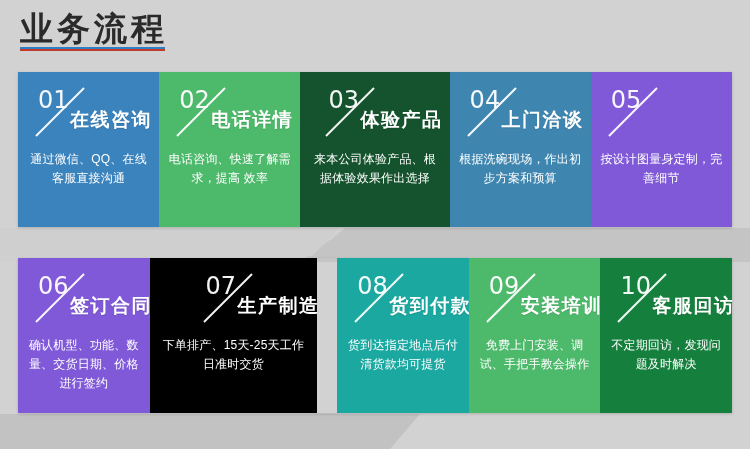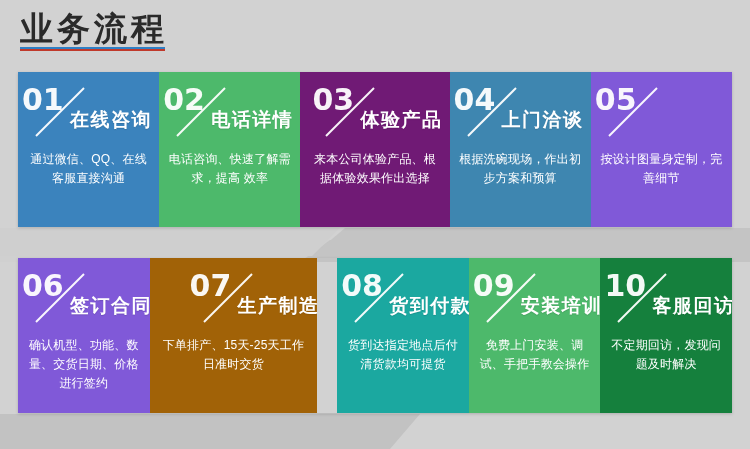--- a/index.html
+++ b/index.html
@@ -93,24 +93,24 @@
     padding: 0;
   }
 
   .card-head {
     position: relative;
     height: 62px;
     margin: 10px 0 0 0;
   }
   .card-num {
     position: absolute;
-    left: 4px;
+    left: 20px;
     top: 2px;
-    font-size: 30px;
-    font-weight: 700;
+    font-size: 24px;
+    font-weight: 400;
     color: rgba(255,255,255,0.95);
     line-height: 32px;
     letter-spacing: 0px;
     font-family: "DejaVu Sans", "Liberation Sans", sans-serif;
   }
   .card-slash {
     position: absolute;
     left: 14px;
     top: 4px;
     width: 58px;
@@ -174,21 +174,21 @@
       <div class="card" style="background: rgb(77, 185, 107);">
         <div class="card-head">
           <div class="card-num">02</div>
           <svg class="card-slash" viewBox="0 0 58 52">
             <line x1="4" y1="50" x2="52" y2="2" stroke="rgba(255,255,255,0.95)" stroke-width="2"></line>
           </svg>
           <div class="card-title">电话详情</div>
         </div>
         <div class="card-desc">电话咨询、快速了解需求，提高 效率</div>
       </div>
-      <div class="card" style="background: #701a75; padding-left: 8px;">
+      <div class="card" style="background: #14532d; padding-left: 8px;">
         <div class="card-head">
           <div class="card-num">03</div>
           <svg class="card-slash" viewBox="0 0 58 52">
             <line x1="4" y1="50" x2="52" y2="2" stroke="rgba(255,255,255,0.95)" stroke-width="2"></line>
           </svg>
           <div class="card-title">体验产品</div>
         </div>
         <div class="card-desc">来本公司体验产品、根据体验效果作出选择</div>
       </div>
       <div class="card" style="background: rgb(62, 134, 176);">
@@ -215,21 +215,21 @@
       <div class="card" style="background: rgb(128, 89, 216);">
         <div class="card-head">
           <div class="card-num">06</div>
           <svg class="card-slash" viewBox="0 0 58 52">
             <line x1="4" y1="50" x2="52" y2="2" stroke="rgba(255,255,255,0.95)" stroke-width="2"></line>
           </svg>
           <div class="card-title">签订合同</div>
         </div>
         <div class="card-desc">确认机型、功能、数量、交货日期、价格进行签约</div>
       </div>
-      <div class="card" style="background: #a16207; padding-left: 36px;">
+      <div class="card" style="background: #000000; padding-left: 36px;">
         <div class="card-head">
           <div class="card-num">07</div>
           <svg class="card-slash" viewBox="0 0 58 52">
             <line x1="4" y1="50" x2="52" y2="2" stroke="rgba(255,255,255,0.95)" stroke-width="2"></line>
           </svg>
           <div class="card-title">生产制造</div>
         </div>
         <div class="card-desc">下单排产、15天-25天工作日准时交货</div>
       </div>
       <div class="card" style="background: rgb(27, 168, 160); margin-left: 20px;">

